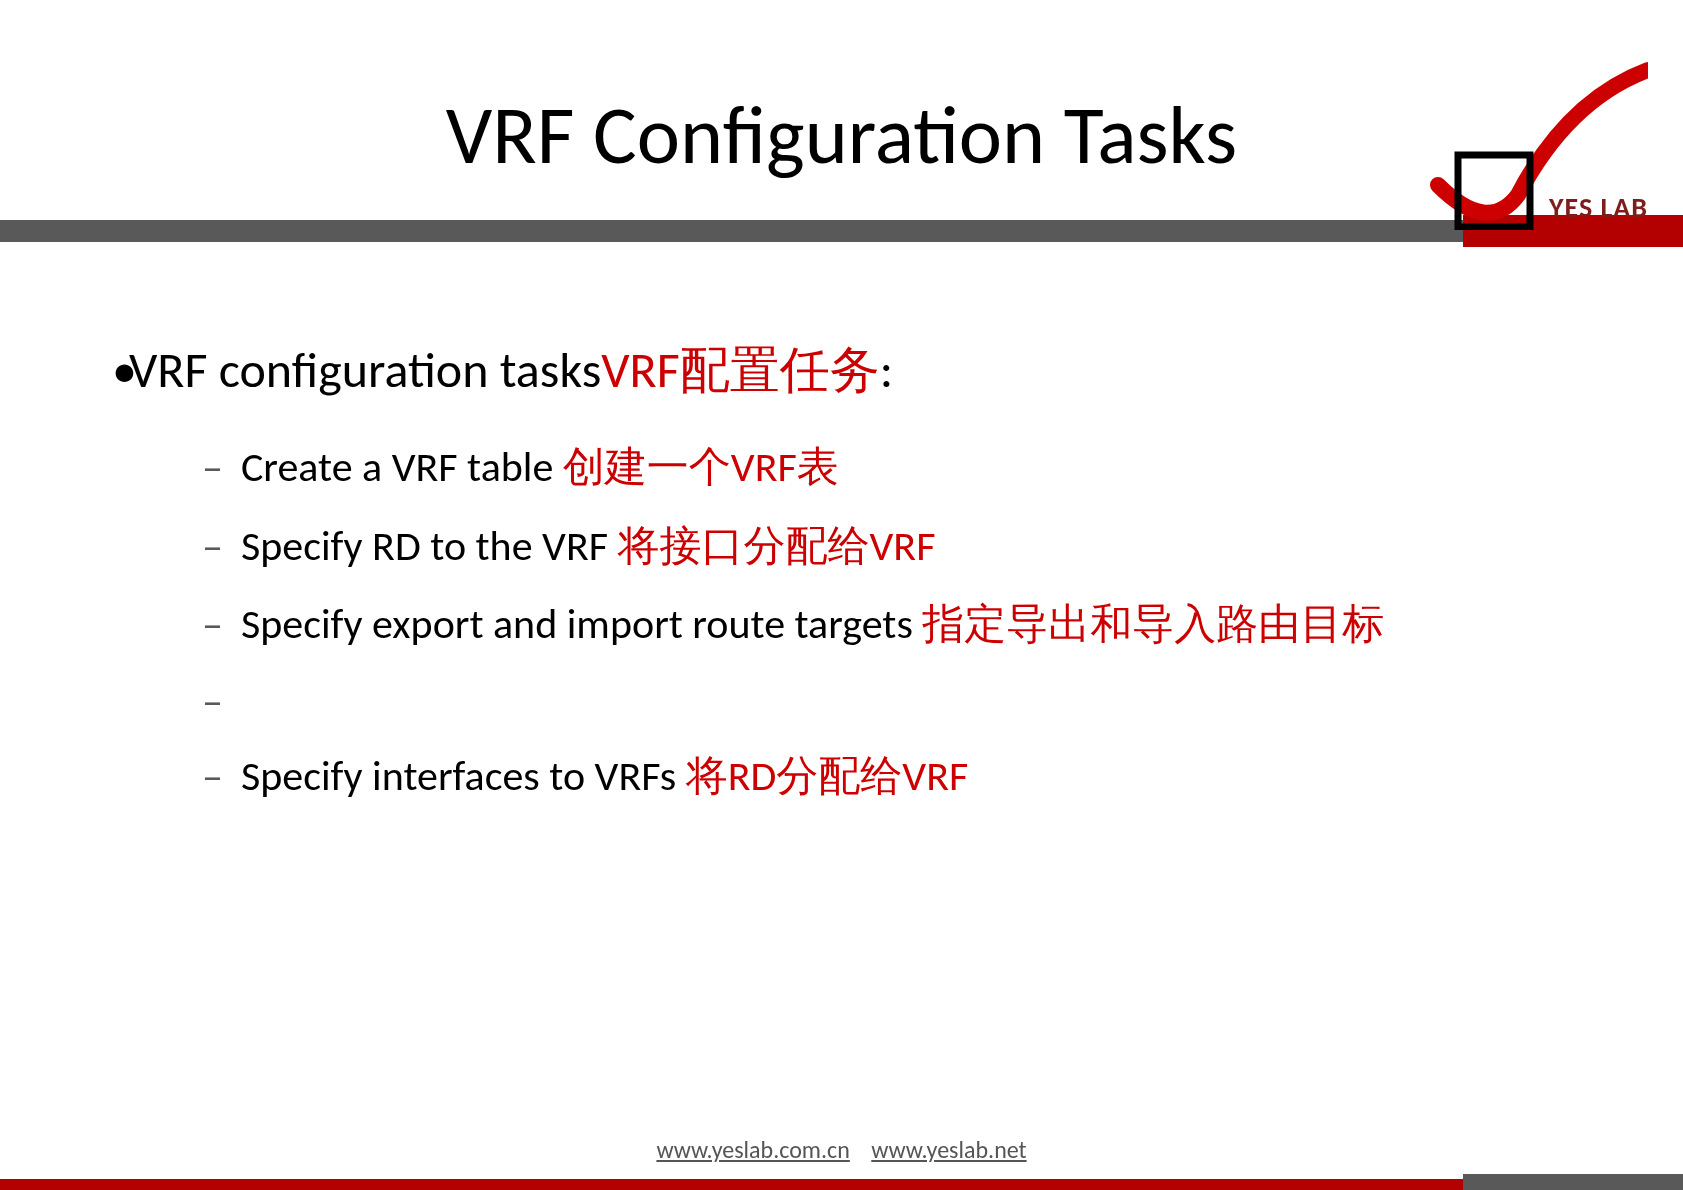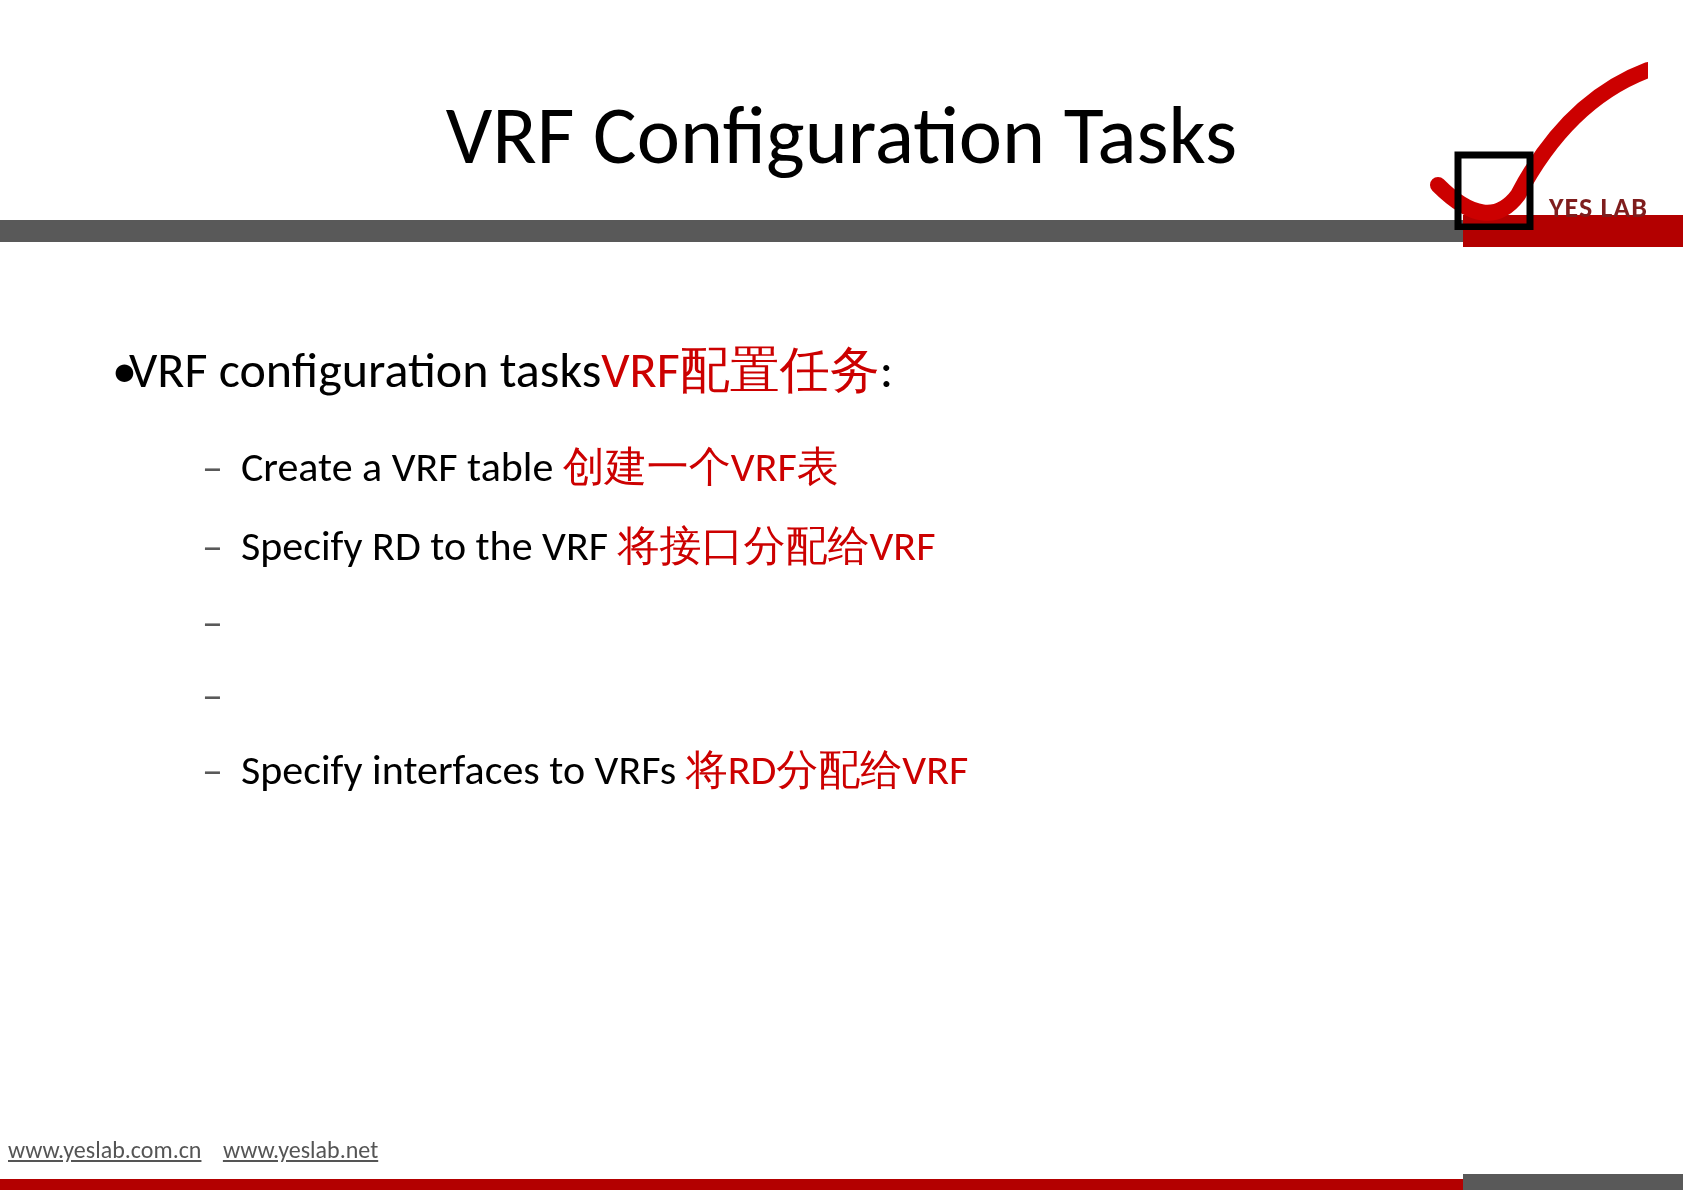--- a/index.html
+++ b/index.html
@@ -99,21 +99,21 @@
       line-height: 1.35;
     }
     .footer {
       position: absolute;
       bottom: 0;
       left: 0;
       width: 100%;
       height: 55px;
     }
     .footer-links {
-      text-align: left;
+      text-align: center;
       font-size: 24px;
       color: #555;
       padding-bottom: 10px;
     }
     .footer-links a {
       color: #555;
       text-decoration: underline;
       margin: 0 8px;
     }
     .footer-bar {
@@ -166,20 +166,23 @@
         </span>
       </div>
       <div class="sub-bullet">
         <span class="dash">–</span>
         <span class="sub-text">
           <span>Specify RD to the VRF </span><span class="red-text">将接口分配给VRF</span>
         </span>
       </div>
       <div class="sub-bullet">
         <span class="dash">–</span>
+        <span class="sub-text">
+          <span>Specify export and import route targets </span><span class="red-text">指定导出和导入路由目标</span>
+        </span>
       </div>
       <div class="sub-bullet">
         <span class="dash">–</span>
       </div>
       <div class="sub-bullet">
         <span class="dash">–</span>
         <span class="sub-text">
           <span>Specify interfaces to VRFs </span><span class="red-text">将RD分配给VRF</span>
         </span>
       </div>

